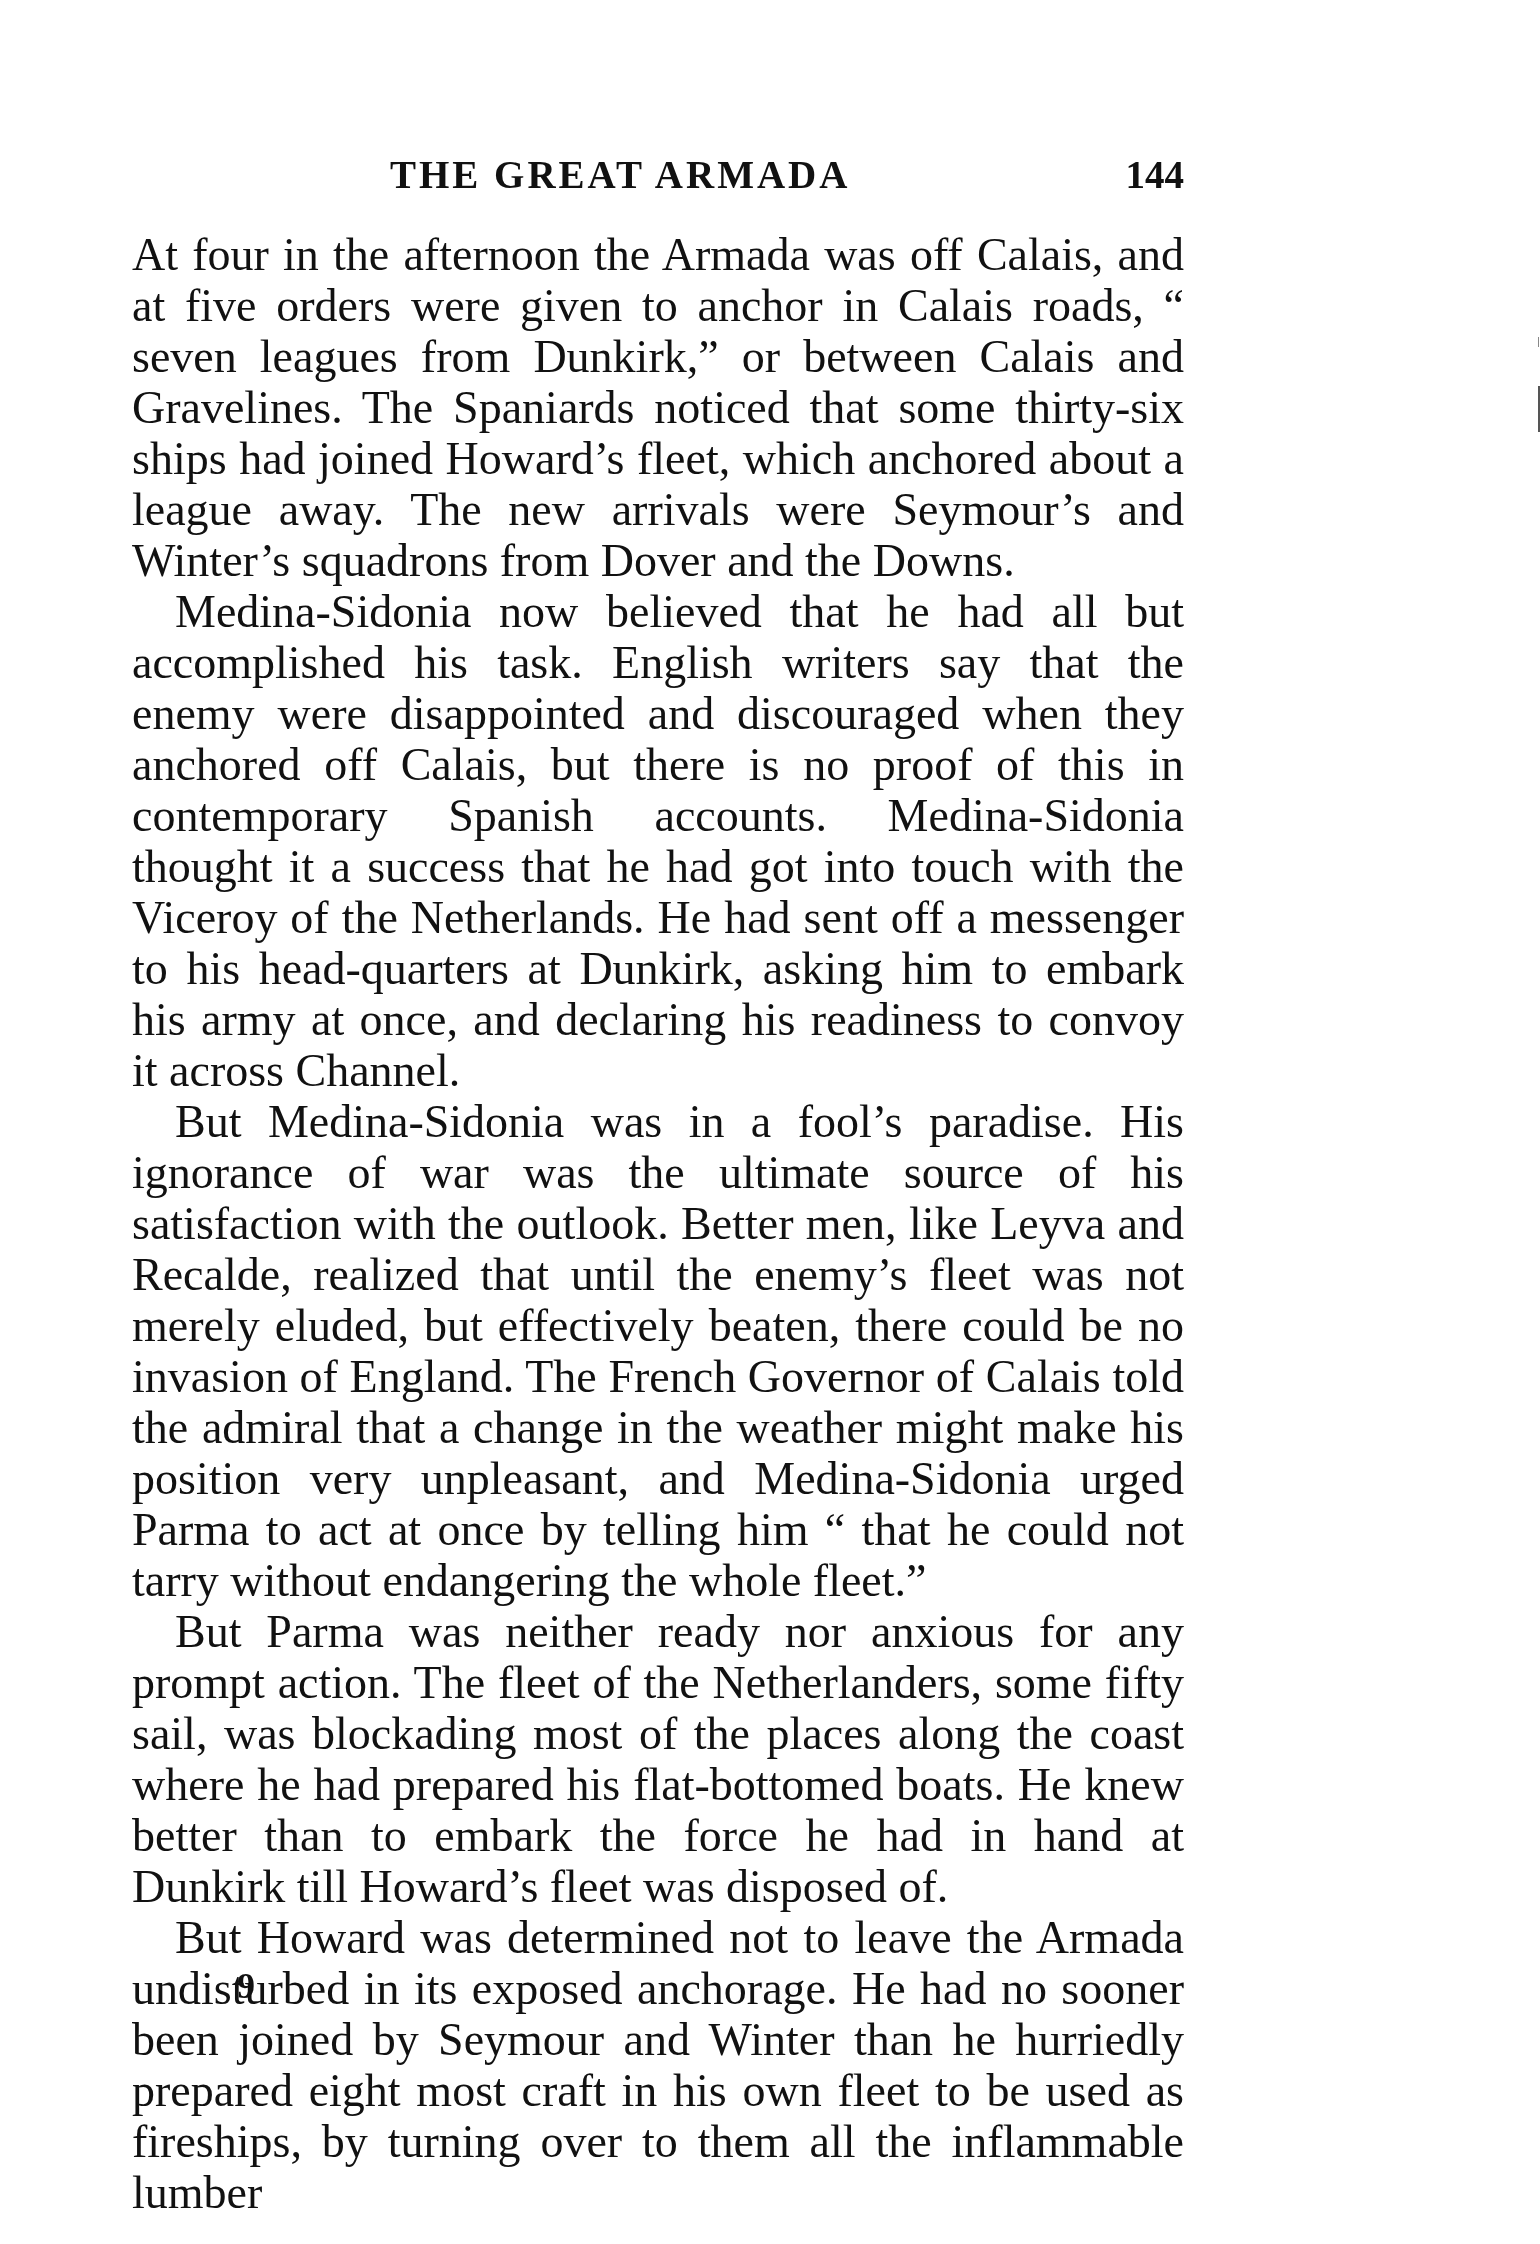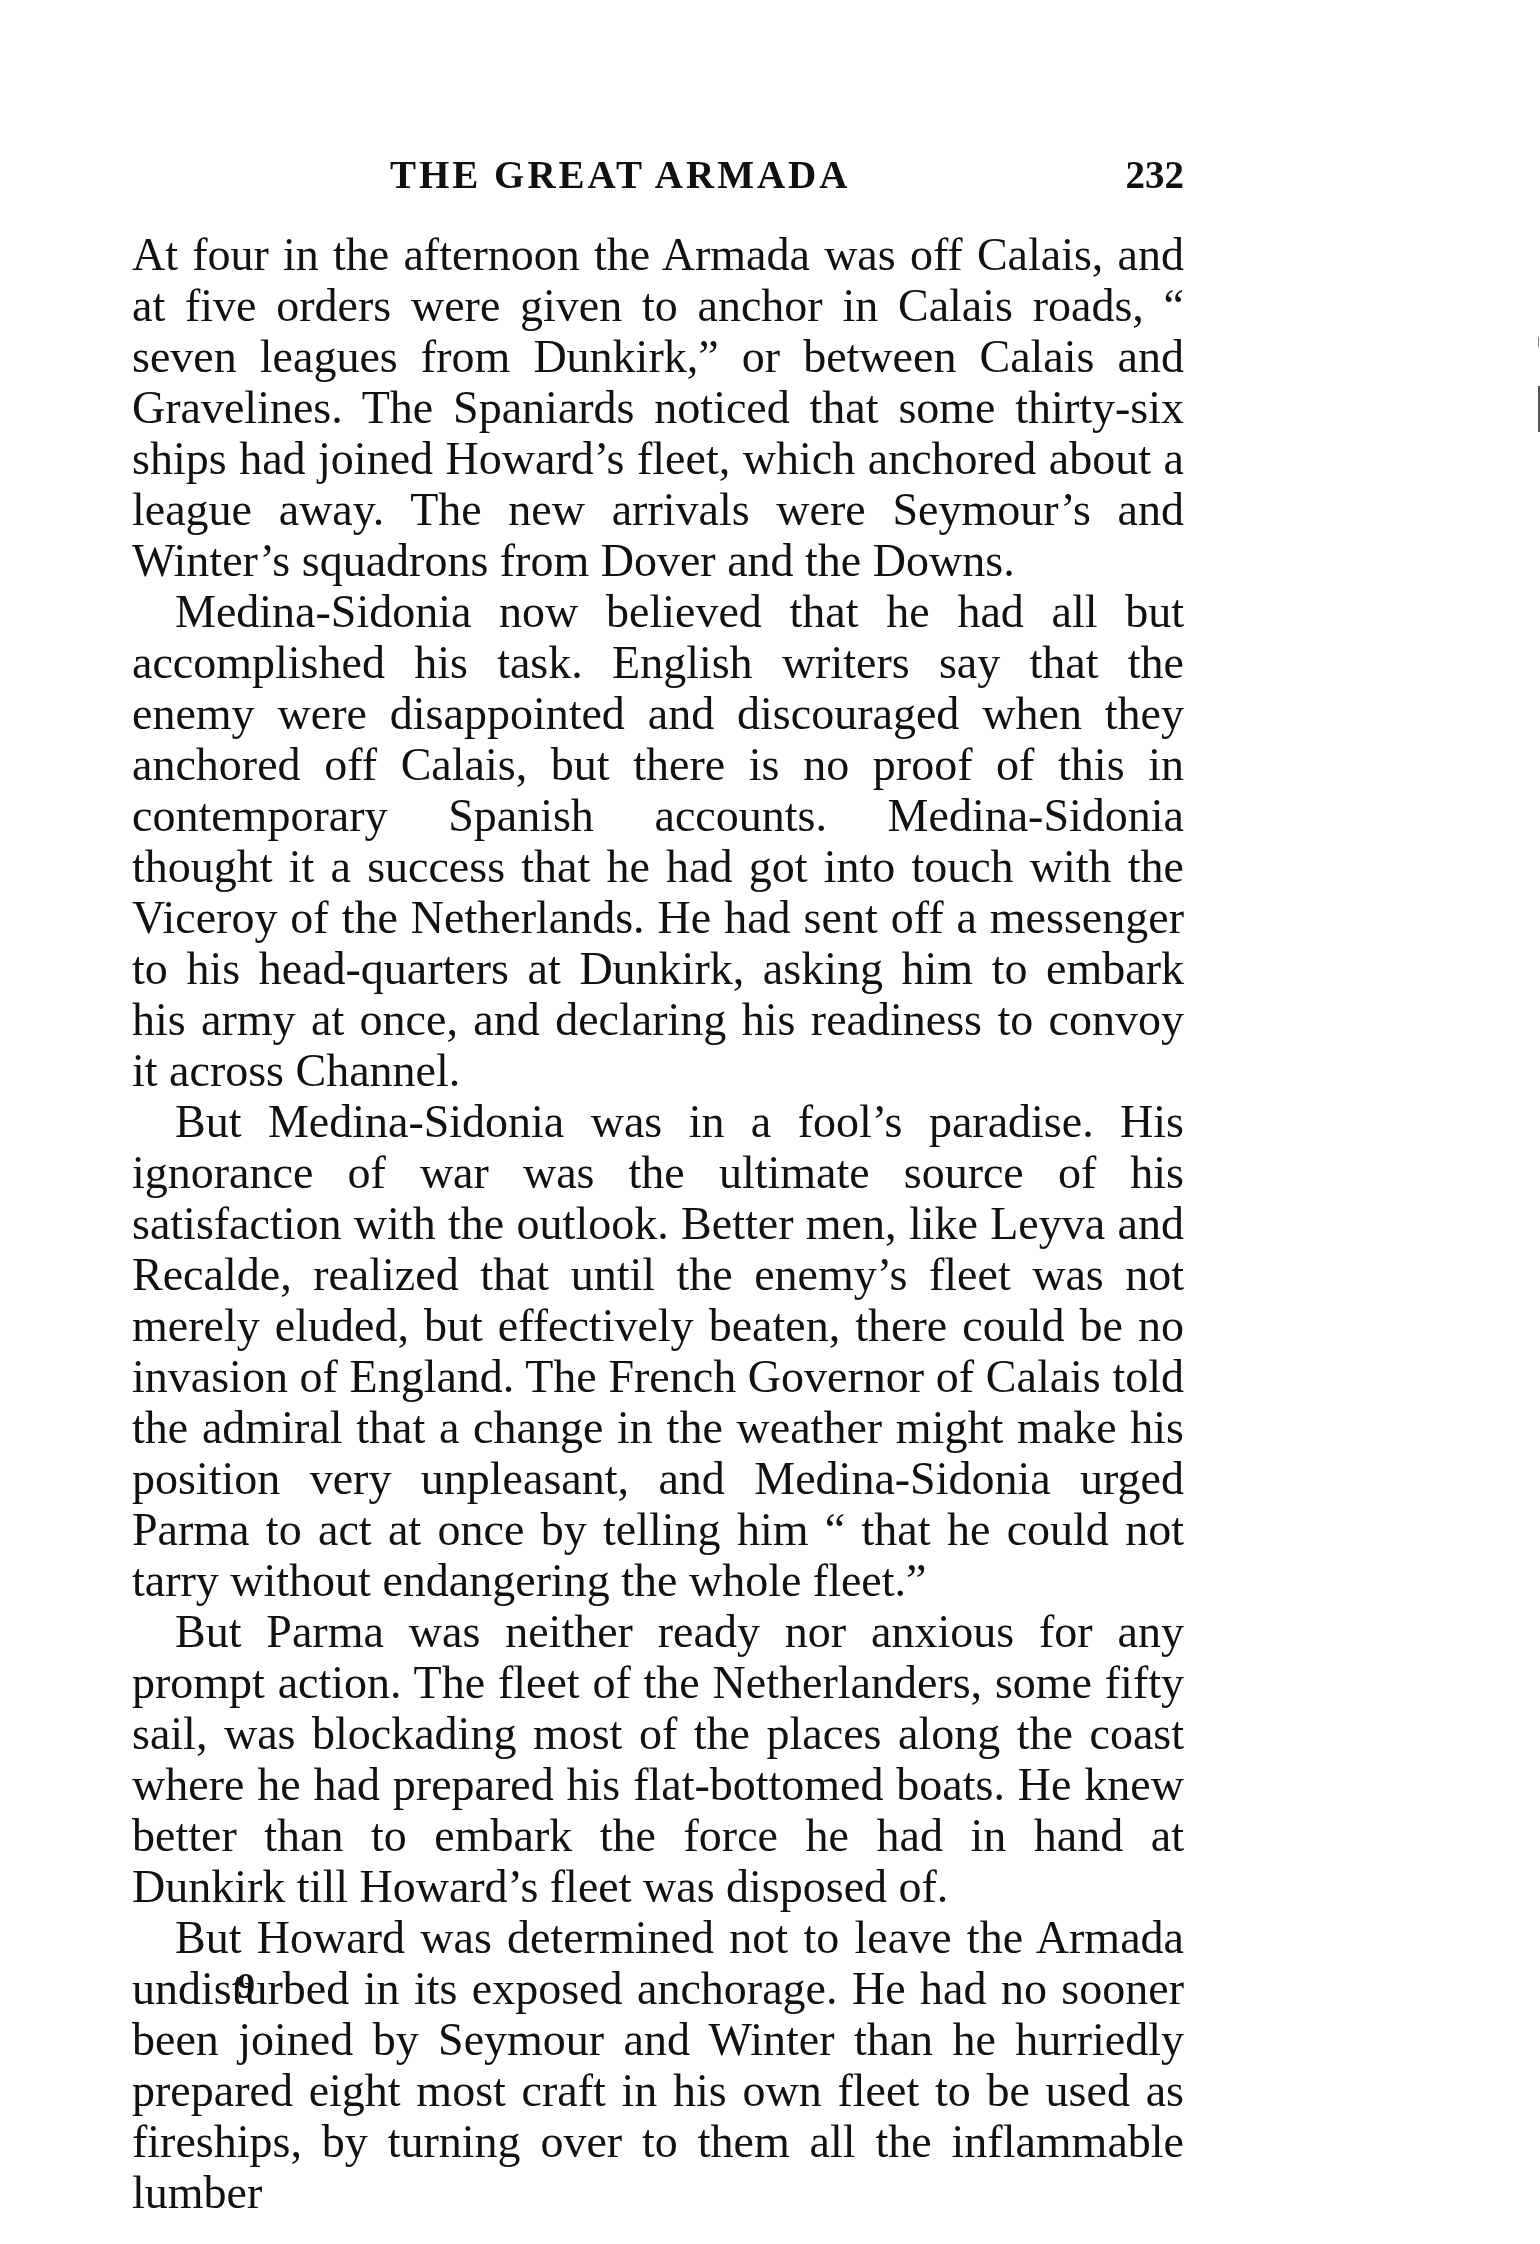--- a/index.html
+++ b/index.html
@@ -86,21 +86,21 @@
       background: #888888;
     }
   </style>
 </head>
 <body>
 
 <div class="page">
 
   <div class="running-head">
     <span class="running-title">THE GREAT ARMADA</span>
-    <span class="folio-top">232</span>
+    <span class="folio-top">144</span>
   </div>
 
   <div class="text-block">
     <p class="para first">At four in the afternoon the Armada was off Calais, and at five orders were given to anchor in Calais roads, “ seven leagues from Dunkirk,” or between Calais and Gravelines. The Spaniards noticed that some thirty-six ships had joined Howard’s fleet, which anchored about a league away.  The new arrivals were Seymour’s and Winter’s squadrons from Dover and the Downs.</p>
     <p class="para">Medina-Sidonia now believed that he had all but accom­plished his task.  English writers say that the enemy were disappointed and discouraged when they anchored off Calais, but there is no proof of this in contemporary Spanish accounts.  Medina-Sidonia thought it a success that he had got into touch with the Viceroy of the Nether­lands.  He had sent off a messenger to his head-quarters at Dunkirk, asking him to embark his army at once, and declaring his readiness to convoy it across Channel.</p>
     <p class="para">But Medina-Sidonia was in a fool’s paradise.  His ignorance of war was the ultimate source of his satisfaction with the outlook.  Better men, like Leyva and Recalde, realized that until the enemy’s fleet was not merely eluded, but effectively beaten, there could be no invasion of Eng­land.  The French Governor of Calais told the admiral that a change in the weather might make his position very un­pleasant, and Medina-Sidonia urged Parma to act at once by telling him “ that he could not tarry without endanger­ing the whole fleet.”</p>
     <p class="para">But Parma was neither ready nor anxious for any prompt action.  The fleet of the Netherlanders, some fifty sail, was blockading most of the places along the coast where he had prepared his flat-bottomed boats.  He knew better than to embark the force he had in hand at Dunkirk till Howard’s fleet was disposed of.</p>
     <p class="para">But Howard was determined not to leave the Armada undisturbed in its exposed anchorage.  He had no sooner been joined by Seymour and Winter than he hurriedly pre­pared eight most craft in his own fleet to be used as fire­ships, by turning over to them all the inflammable lumber</p>
   </div>
 

